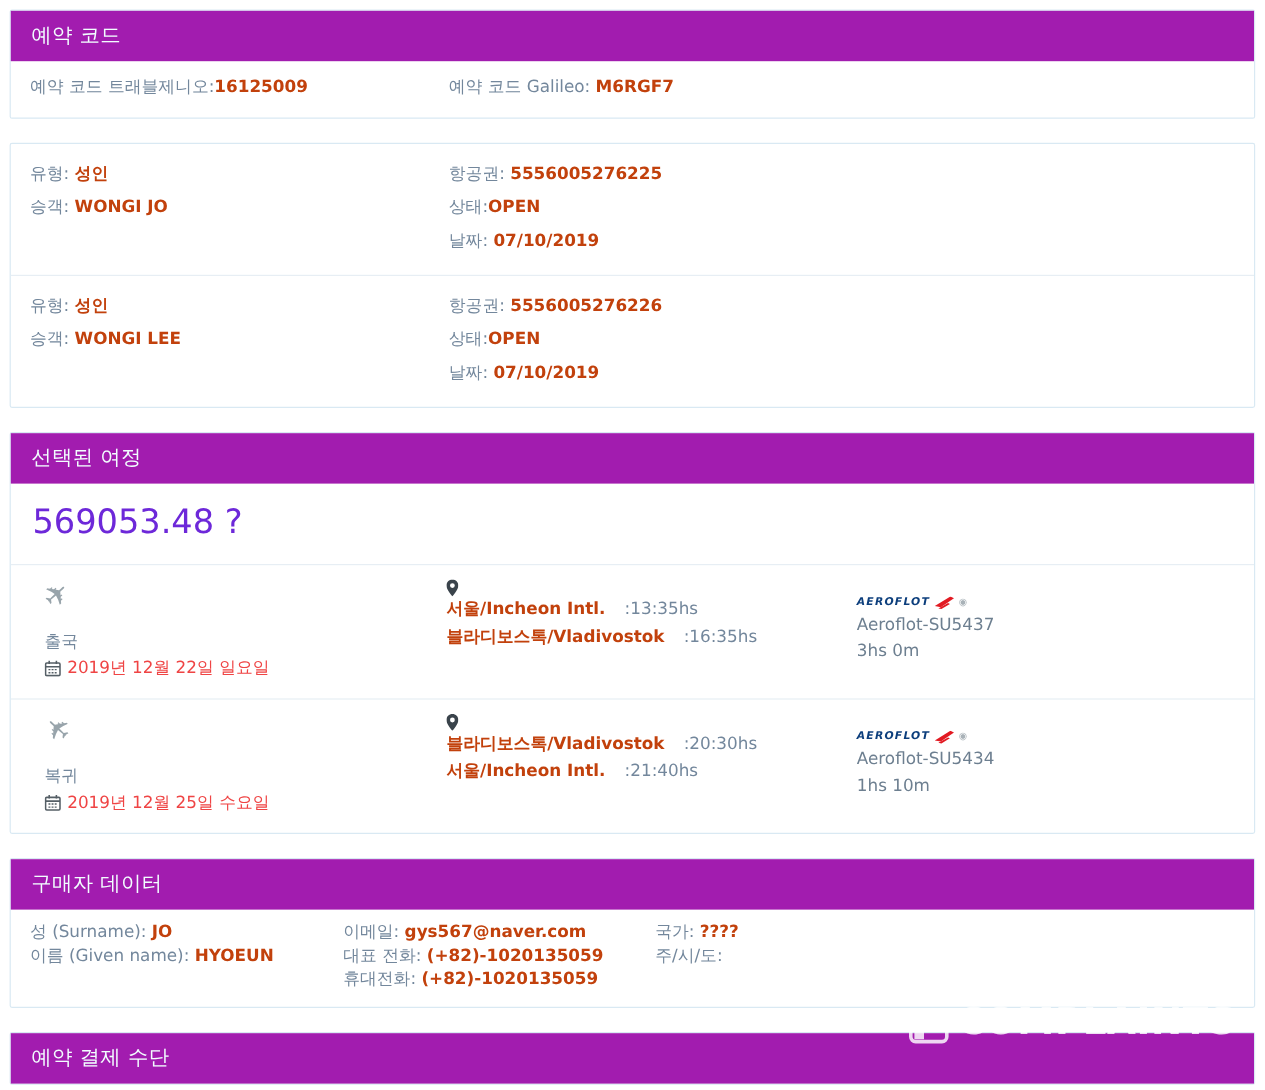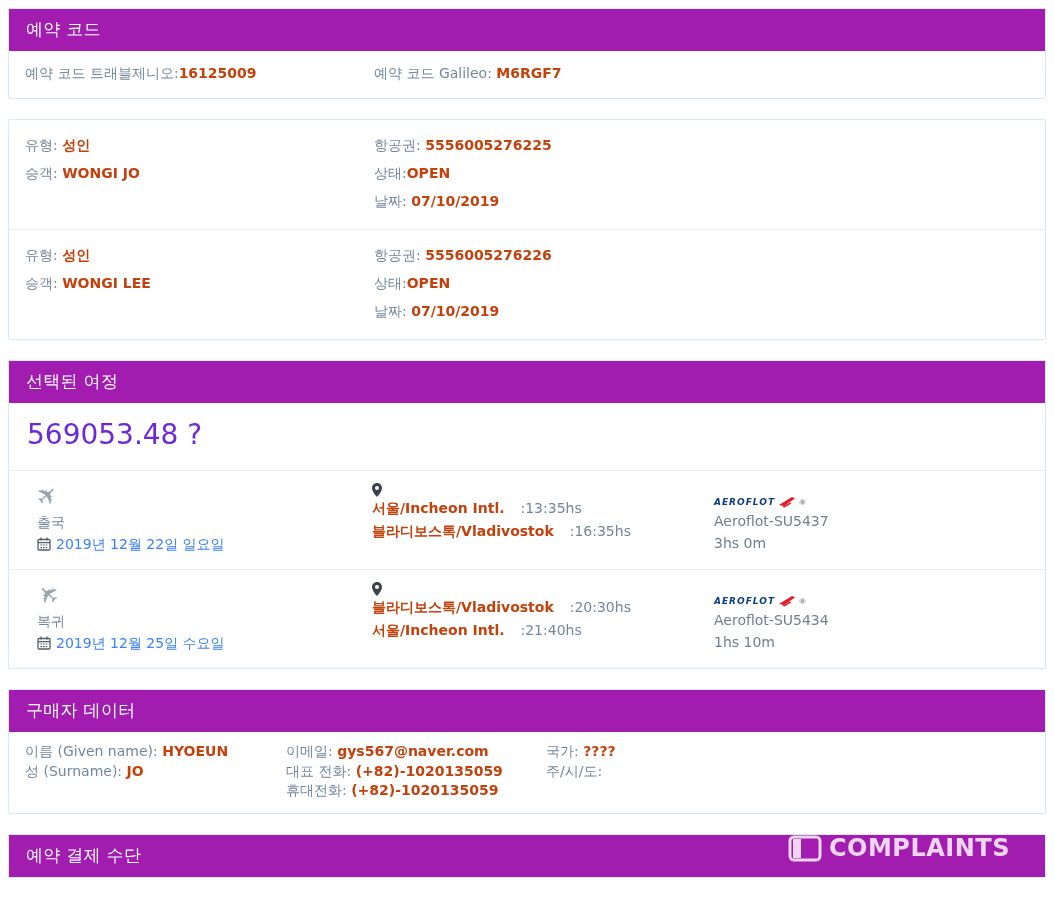--- a/index.html
+++ b/index.html
@@ -37,43 +37,43 @@
 
   .divider { border-top:1px solid #e7eef4; }
 
   
   .price { color:#6d28d9; font-size:28px; font-weight:normal; padding:15px 18px 19px; }
   .leg { display:grid; grid-template-columns:347px 342px 1fr; padding:12px 16px 14px; }
   .leg-left { padding-left:12px; }
   .plane { font-size:25px; color:#98a4ab; display:inline-block; line-height:26px; }
   .plane-out { transform:rotate(-42deg); }
   .plane-back { transform:scaleX(-1) rotate(-42deg); }
-  .direction { color:#73879c; line-height:21px; margin-top:3px; }
-  .date-row { color:#3b82f6; line-height:22px; display:flex; align-items:center; gap:5px; }
+  .direction { color:#73879c; line-height:21px; margin-top:16px; }
+  .date-row { color:#ef4444; line-height:22px; display:flex; align-items:center; gap:5px; }
   .leg-mid .city-line { line-height:23px; }
   .leg-mid .pin-row { line-height:15px; }
   .time { margin-left:16px; }
   .leg-right { line-height:22px; color:#6d7f90; }
   .aeroflot { display:flex; align-items:center; gap:3px; height:16px;margin-top:11px; }
   .aeroflot-word {
     color:#0c3e7c; font-weight:bold; font-size:9px; letter-spacing:1px; font-style:italic;
   }
   .skyteam-mark { color:#a9b2b8; font-size:8px; }
 
   
   .grid4 { display:grid; grid-template-columns:261px 260px 253px 1fr; padding:10px 16px 12px; }
   .grid4 .line { line-height:19.5px; }
 
   
   .watermark {
     position:absolute;
-    top:834px; right:44px;
+    top:834px; right:24px;
     display:flex; align-items:flex-end; gap:7px;
     color:rgba(255,255,255,0.82);
-    font-size:24px; font-weight:bold; letter-spacing:0.5px;
+    font-size:31px; font-weight:bold; letter-spacing:0.5px;
     pointer-events:none;
   }
   svg { display:block; }
   .icon-inline { display:inline-block; vertical-align:middle; }
 </style>
 </head>
 <body>
 
 <div class="wrap">
 
@@ -232,24 +232,24 @@
         <div>1hs 10m</div>
       </div>
     </div>
   </div>
 
   <div class="section">
     <div class="sec-header">구매자 데이터</div>
     <div class="grid4">
       <div>
         <div class="line">
+          <span class="lbl">성 (Surname): </span><span class="val">JO</span>
+        </div>
+        <div class="line">
           <span class="lbl">이름 (Given name): </span><span class="val">HYOEUN</span>
-        </div>
-        <div class="line">
-          <span class="lbl">성 (Surname): </span><span class="val">JO</span>
         </div>
       </div>
       <div>
         <div class="line">
           <span class="lbl">이메일: </span><span class="val">gys567@naver.com</span>
         </div>
         <div class="line">
           <span class="lbl">대표 전화: </span><span class="val">(+82)-1020135059</span>
         </div>
         <div class="line">

